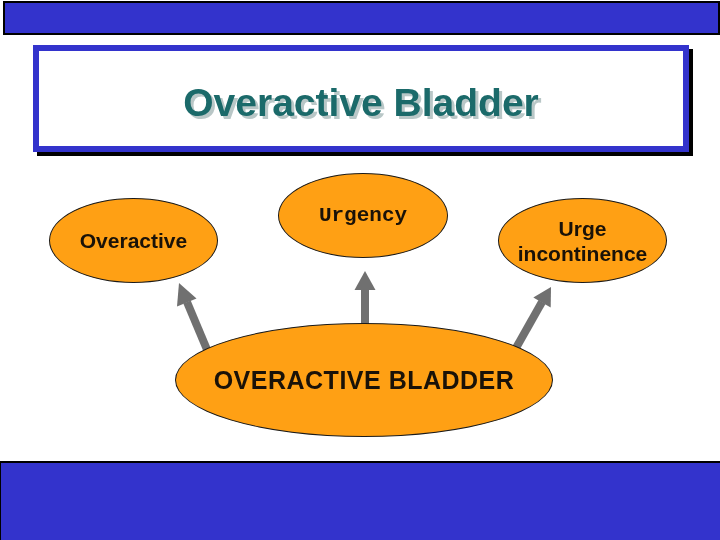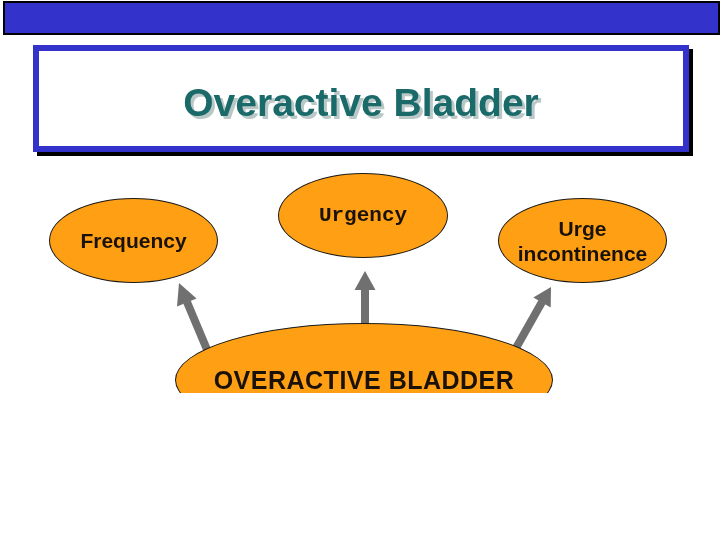--- a/index.html
+++ b/index.html
@@ -4,21 +4,21 @@
 <style>
   html, body {
     margin: 0;
     padding: 0;
     background: #ffffff;
     font-family: "Liberation Sans", sans-serif;
   }
   .slide {
     position: relative;
     width: 720px;
-    height: 393px;
+    height: 540px;
     background: #ffffff;
     overflow: hidden;
   }
   .top-bar {
     position: absolute;
     left: 3px;
     top: 1px;
     width: 717px;
     height: 34px;
     box-sizing: border-box;
@@ -136,21 +136,21 @@
       <line class="arrow-shaft" x1="365" y1="326" x2="365" y2="289"></line>
       <polygon class="arrow-head" points="365,271 375.5,290 354.5,290"></polygon>
     </g>
     <g>
       <line class="arrow-shaft" x1="516" y1="348" x2="542" y2="302"></line>
       <polygon class="arrow-head" points="551,287 550.7,307.6 533.3,297.6"></polygon>
     </g>
   </svg>
 
   <div class="node node-frequency">
-    <span class="node-label">Frequency</span>
+    <span class="node-label">Overactive</span>
   </div>
 
   <div class="node node-urgency">
     <span class="node-label">Urgency</span>
   </div>
 
   <div class="node node-urge-incontinence">
     <span class="node-label">Urge incontinence</span>
   </div>
 

